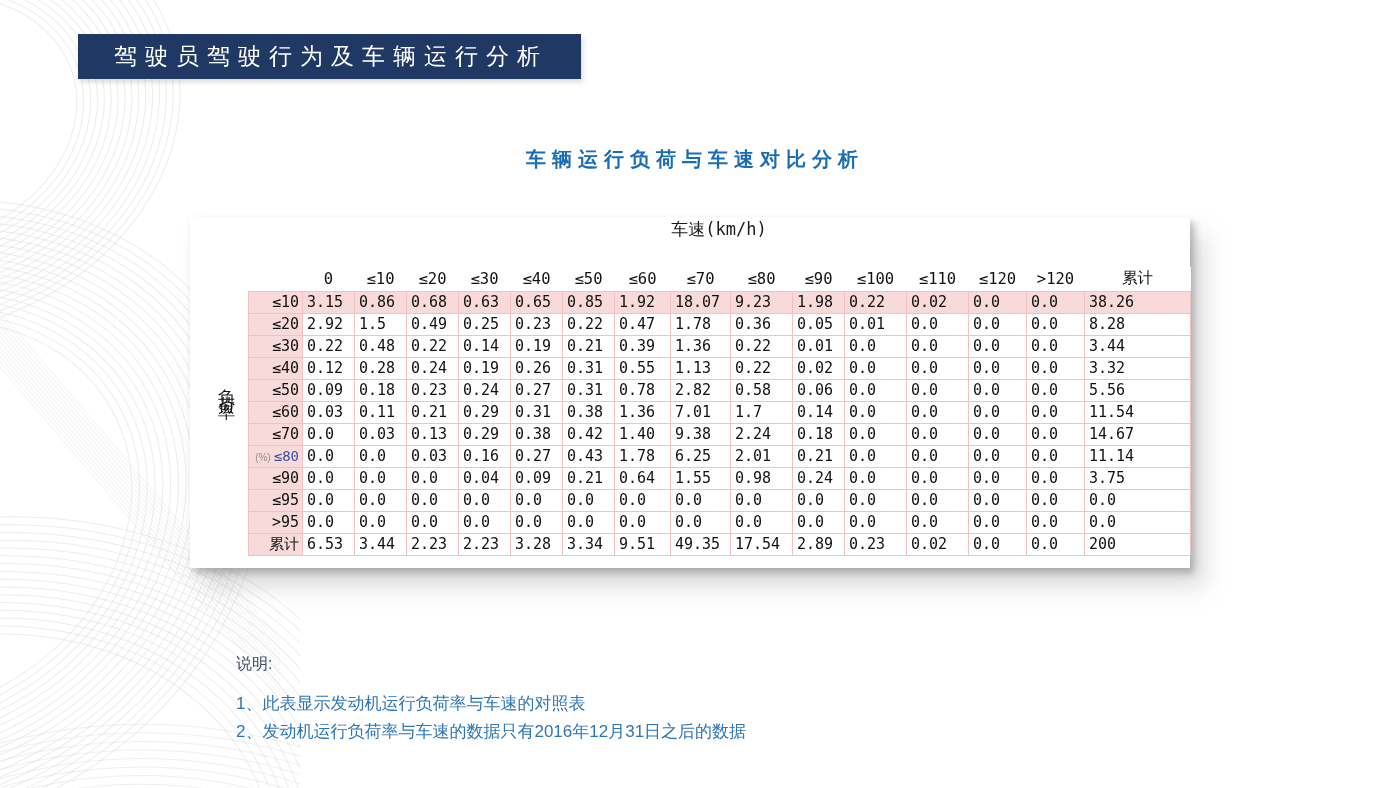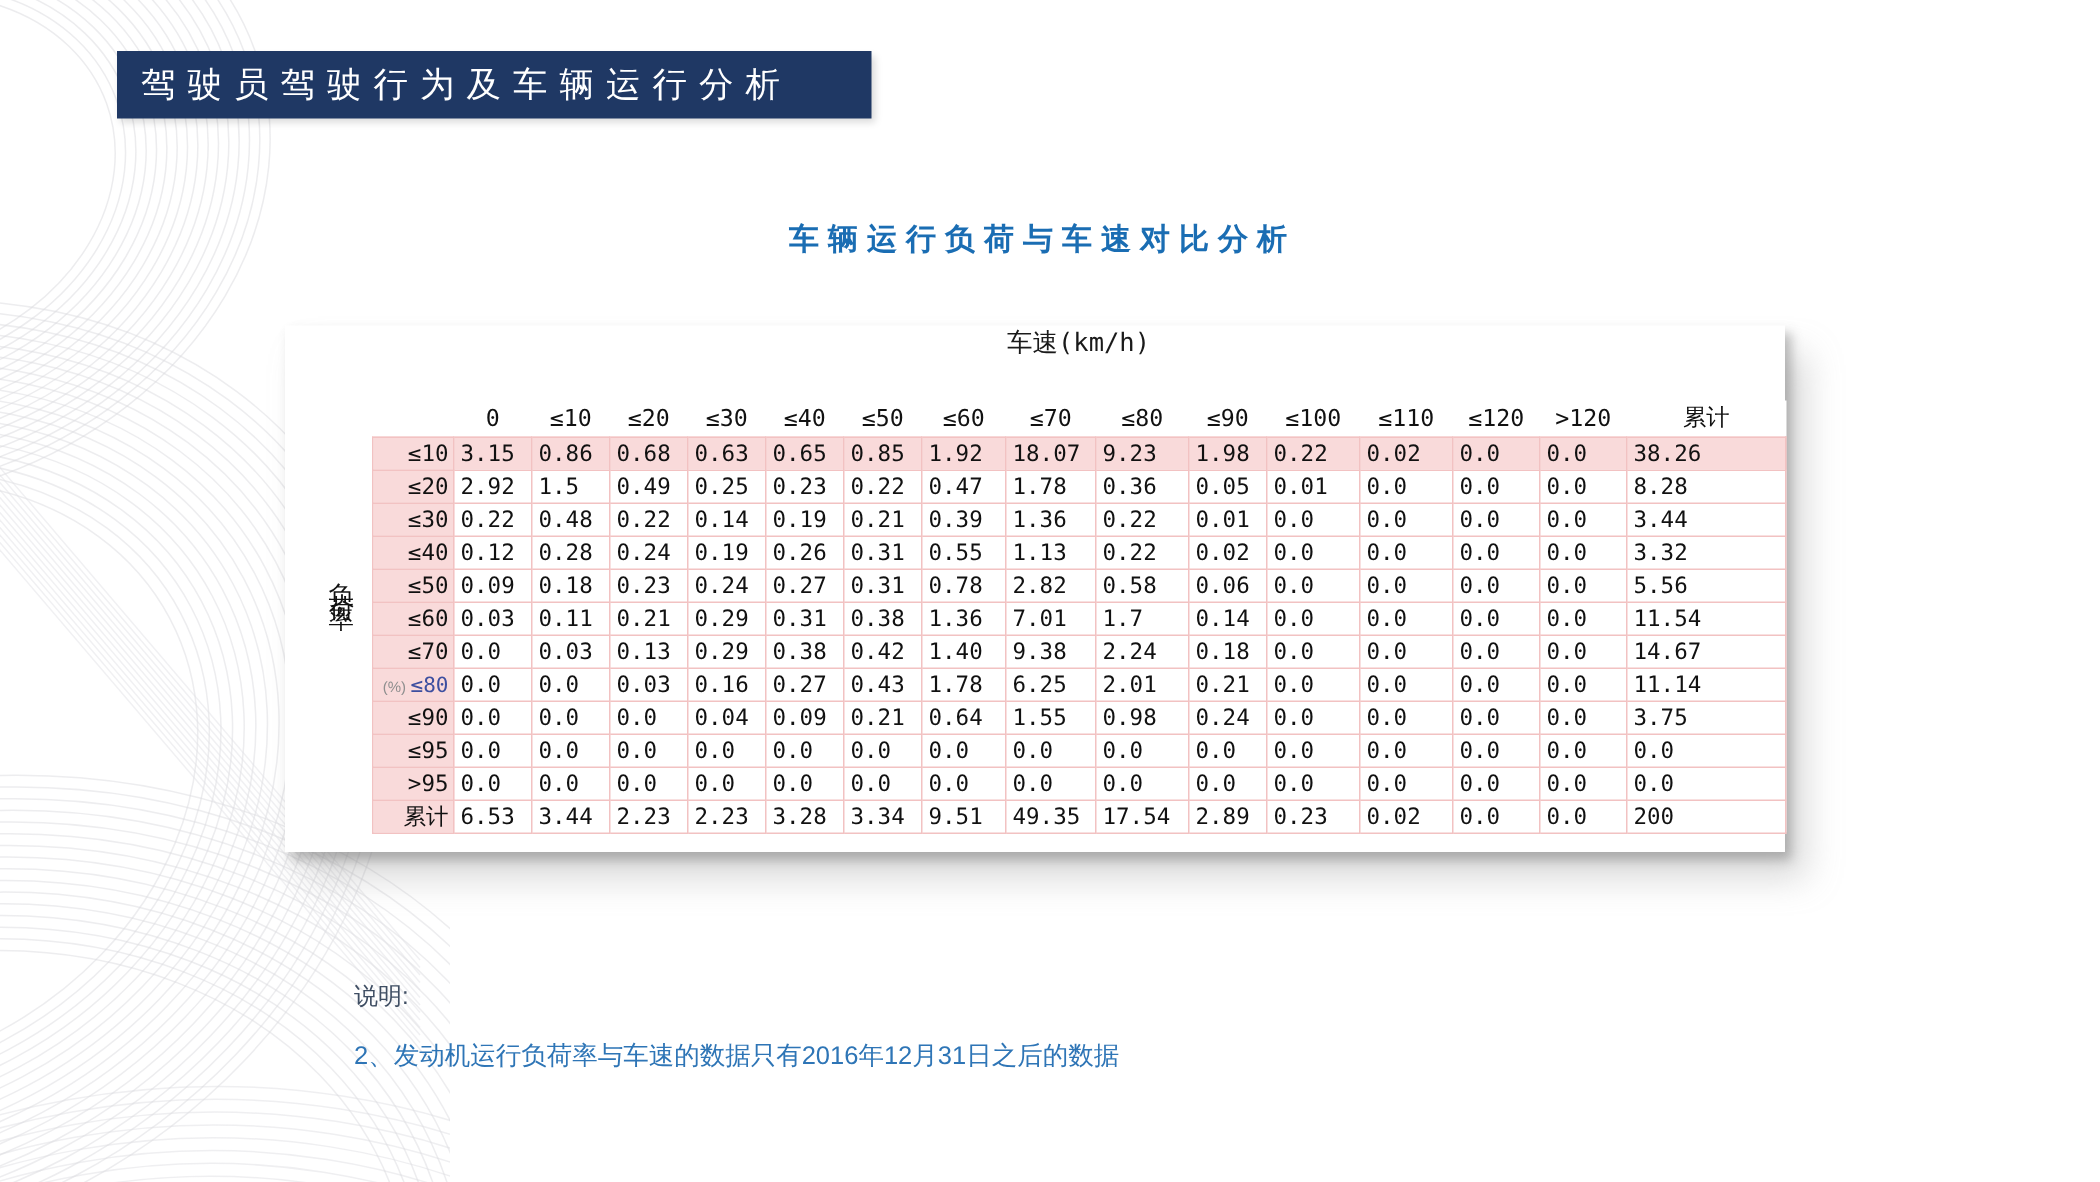--- a/index.html
+++ b/index.html
@@ -13,21 +13,21 @@
   #slide { position:absolute; inset:0; width:1400px; height:788px; background:#fff; overflow:hidden; }
 
   
   #deco-svg { position:absolute; left:0; top:0; width:300px; height:788px; pointer-events:none; }
 
   
   .banner {
     position:absolute; left:78px; top:34px; width:503px; height:45px;
     background:#1f3864; color:#ffffff;
     font-size:23px; letter-spacing:8px; line-height:45px;
-    padding-left:16px; white-space:nowrap;
+    padding-left:36px; white-space:nowrap;
     box-shadow:2px 3px 5px rgba(0,0,0,.15);
   }
 
   
   .page-title {
     position:absolute; left:190px; top:146px; width:1010px;
     text-align:center; color:#1a6db3; font-weight:bold;
     font-size:20px; letter-spacing:6px;
   }
 
@@ -440,16 +440,17 @@
             <td>0.0</td>
             <td>0.0</td>
             <td>200</td>
           </tr>
         </tbody>
     </table>
   </div>
 
   <div class="notes">
     <div class="notes-heading">说明:</div>
+    <div class="notes-item">1、此表显示发动机运行负荷率与车速的对照表</div>
     <div class="notes-item">2、发动机运行负荷率与车速的数据只有2016年12月31日之后的数据</div>
   </div>
 
 </div>
 
 </body></html>

